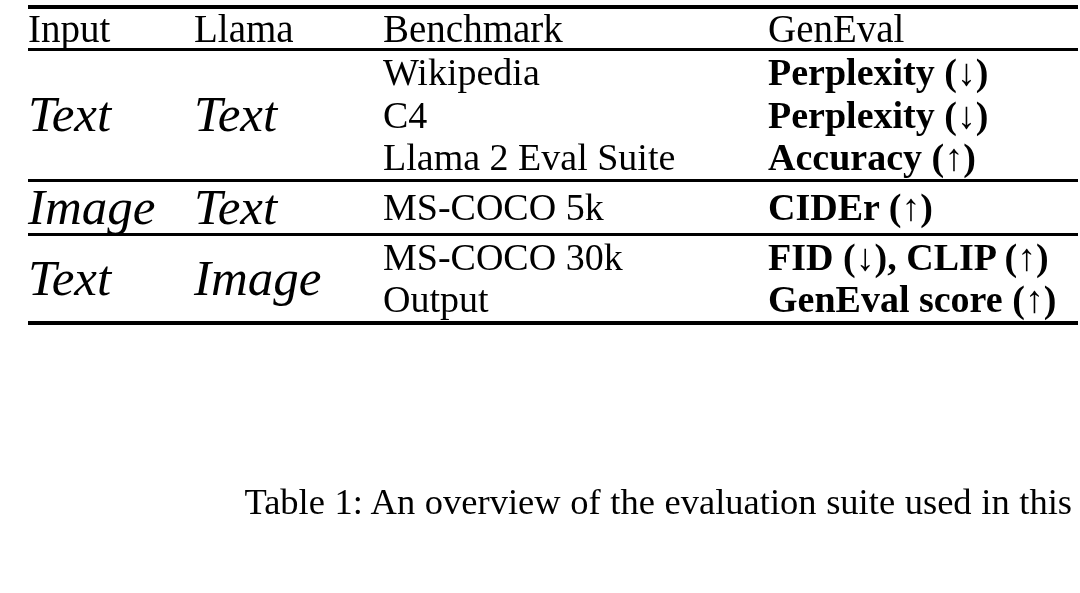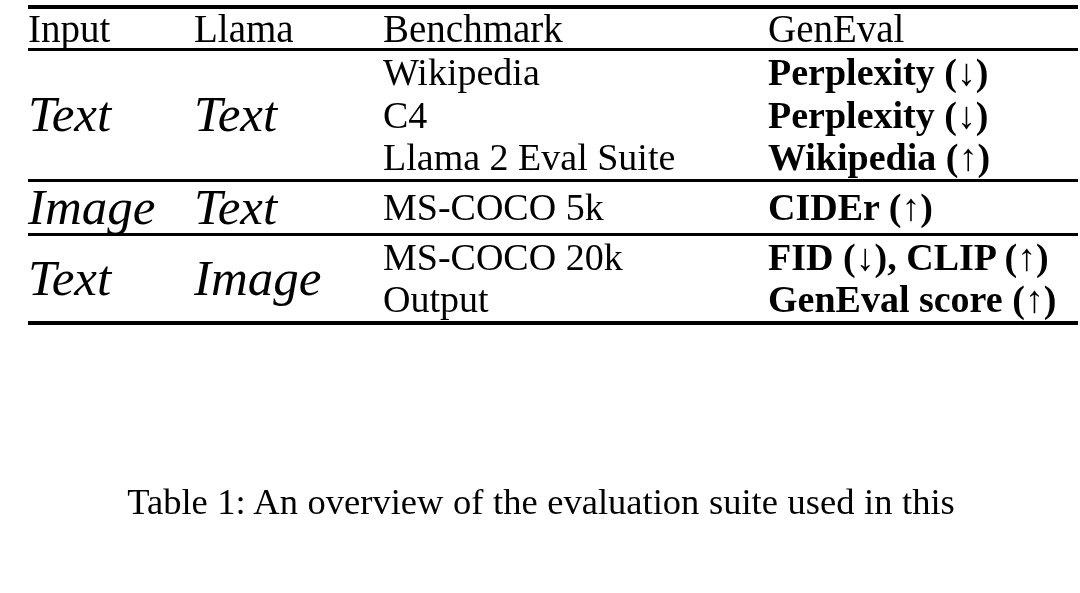--- a/index.html
+++ b/index.html
@@ -96,21 +96,21 @@
   .pad-g3 { padding-top: 12px; padding-bottom: 13px; }
 
   
   .caption {
     position: absolute;
     left: 10px;
     top: 478px;
     width: 1062px;
     font-size: 36.5px;
     line-height: 47px;
-    text-align: center;
+    text-align: right;
     word-spacing: 0.5px;
   }
   .caption .cap-line { display: block; white-space: nowrap; }
 
   .arrow { font-family: "Liberation Serif", "DejaVu Serif", serif; font-weight: bold; }
 </style>
 </head>
 <body>
 
 <div id="page">
@@ -147,21 +147,21 @@
           <span class="stack">
             <span class="ln">Wikipedia</span>
             <span class="ln">C4</span>
             <span class="ln">Llama 2 Eval Suite</span>
           </span>
         </td>
         <td class="grp-cell pad-g1">
           <span class="stack">
             <span class="ln arrow">Perplexity (↓)</span>
             <span class="ln arrow">Perplexity (↓)</span>
-            <span class="ln arrow">Wikipedia (↑)</span>
+            <span class="ln arrow">Accuracy (↑)</span>
           </span>
         </td>
       </tr>
 
       <tr class="rule-row">
         <td class="rule-mid" colspan="4"></td>
       </tr>
 
       <tr>
         <td class="grp-label pad-g2">Image</td>
@@ -180,21 +180,21 @@
 
       <tr class="rule-row">
         <td class="rule-mid" colspan="4"></td>
       </tr>
 
       <tr>
         <td class="grp-label pad-g3">Text</td>
         <td class="grp-label pad-g3">Image</td>
         <td class="grp-cell pad-g3">
           <span class="stack">
-            <span class="ln">MS-COCO 20k</span>
+            <span class="ln">MS-COCO 30k</span>
             <span class="ln">Output</span>
           </span>
         </td>
         <td class="grp-cell pad-g3">
           <span class="stack">
             <span class="ln arrow">FID (↓), CLIP (↑)</span>
             <span class="ln arrow">GenEval score (↑)</span>
           </span>
         </td>
       </tr>

